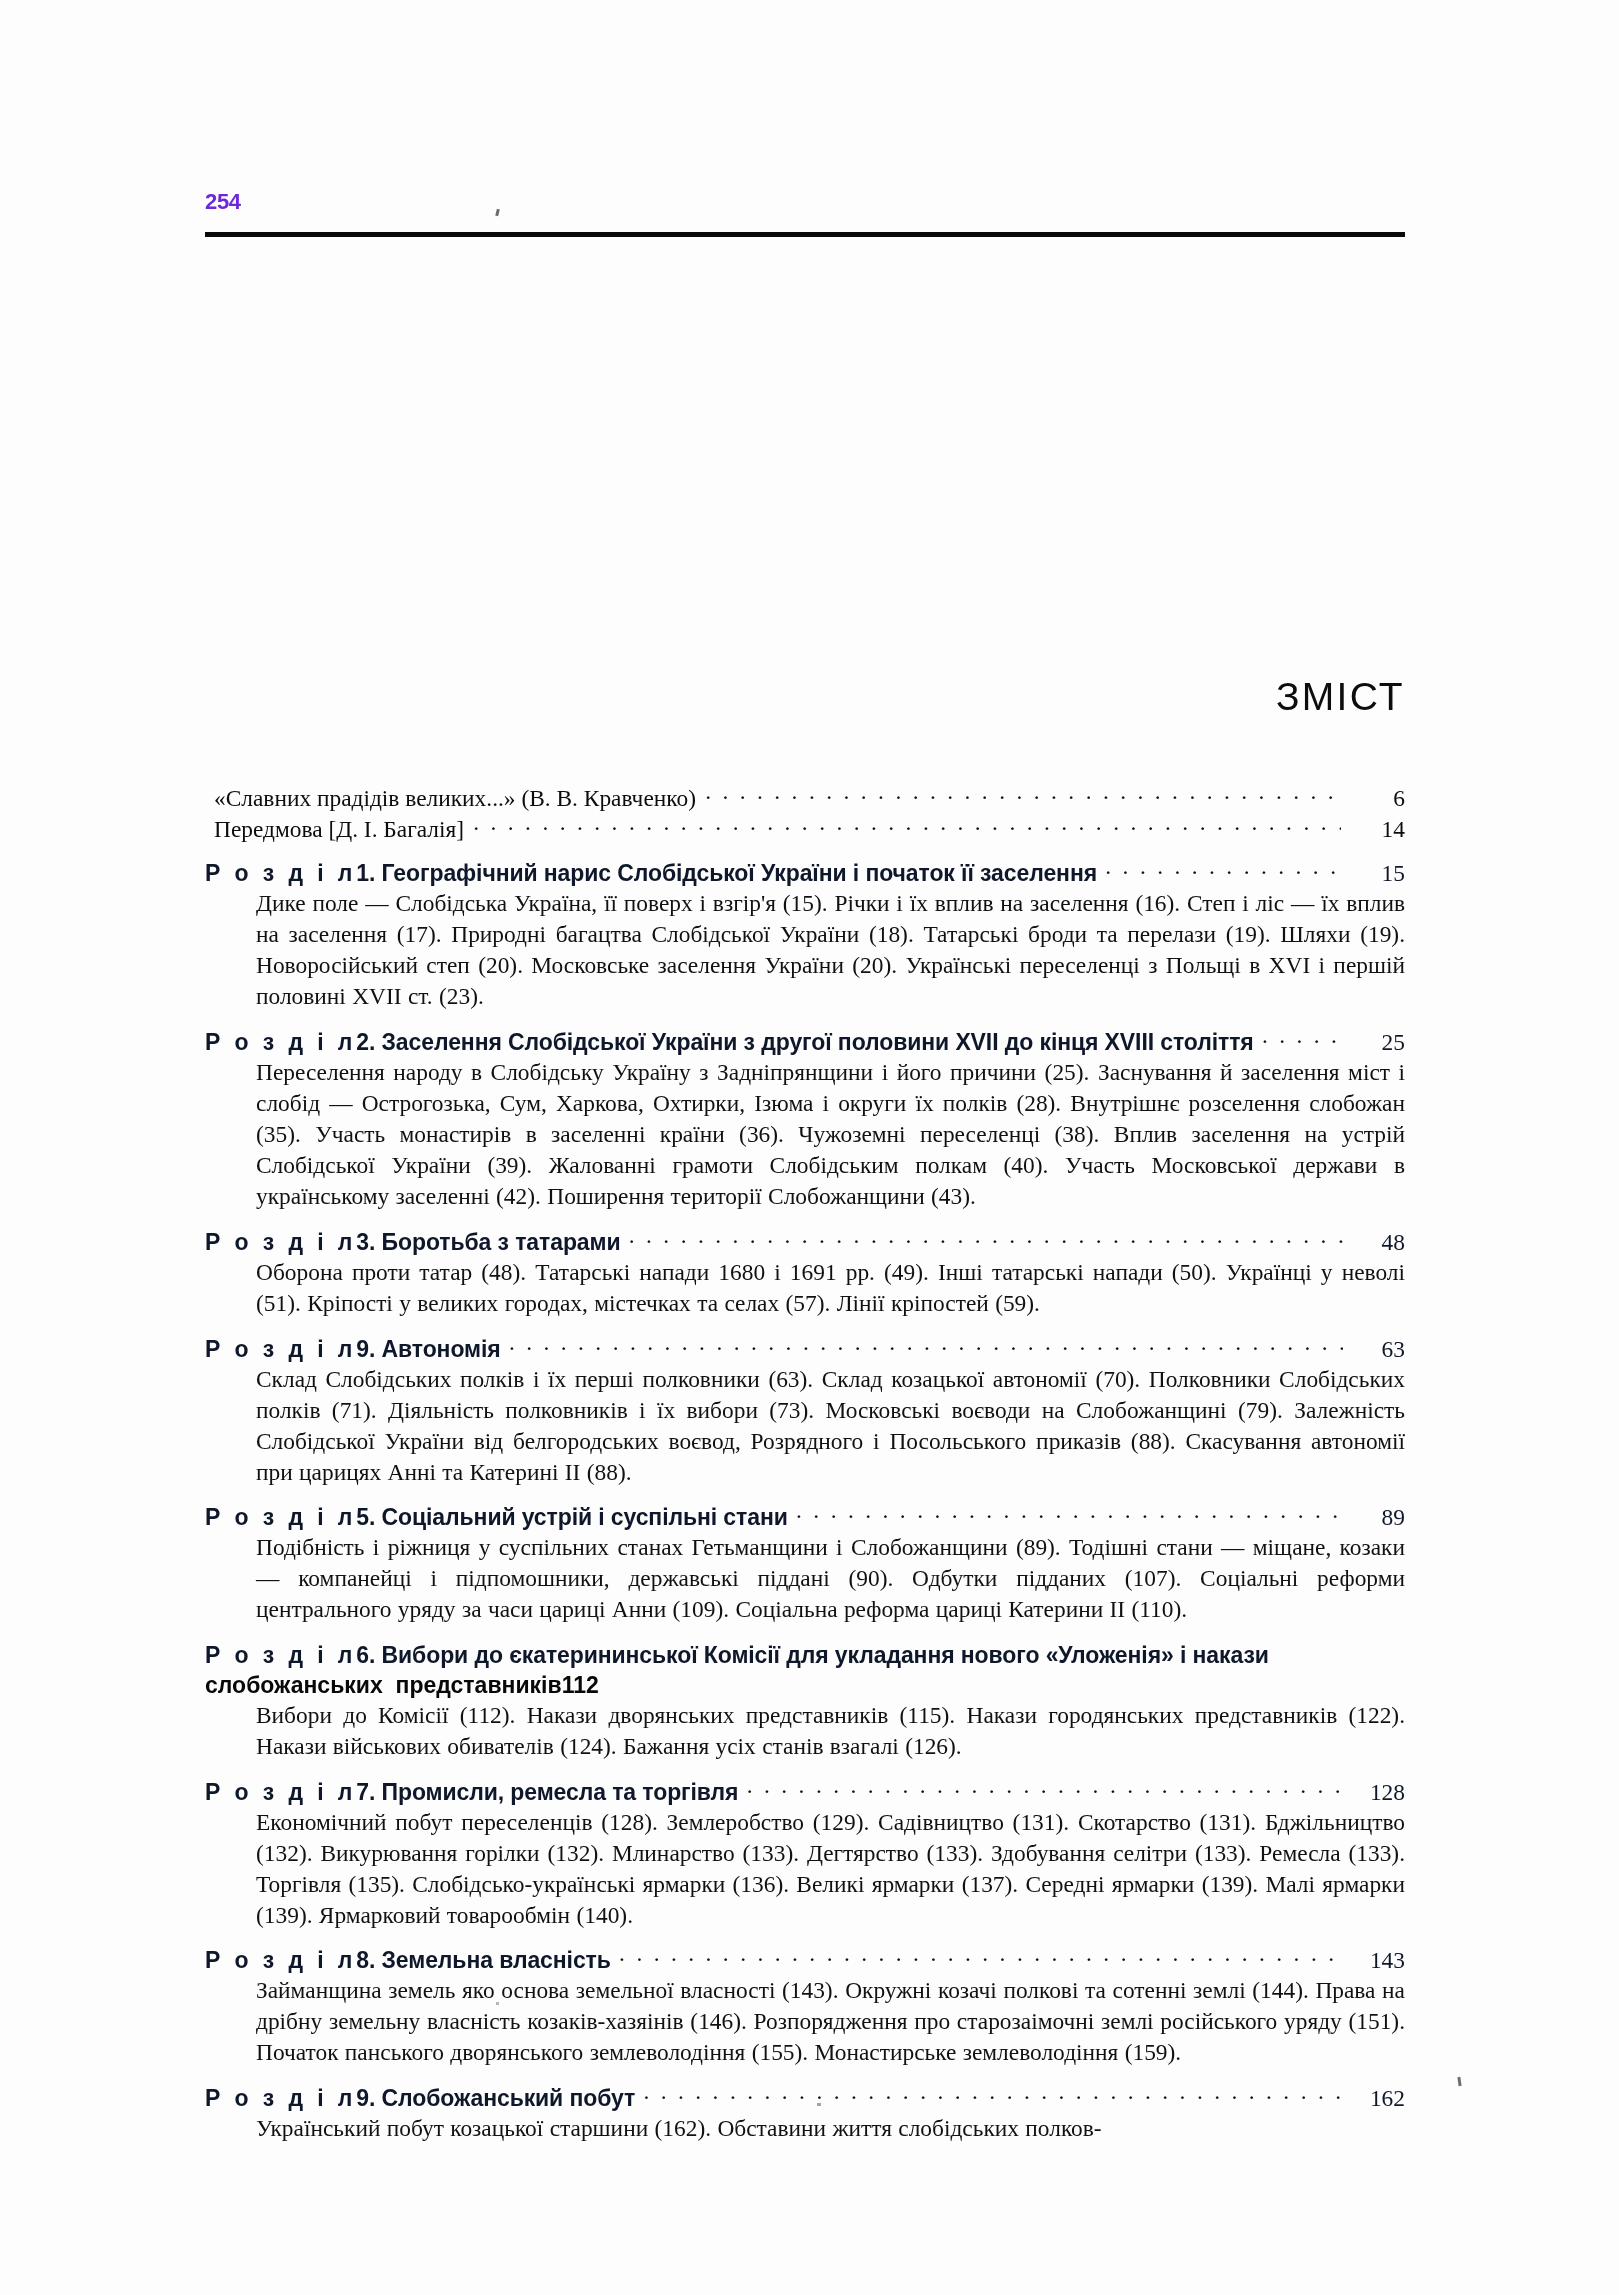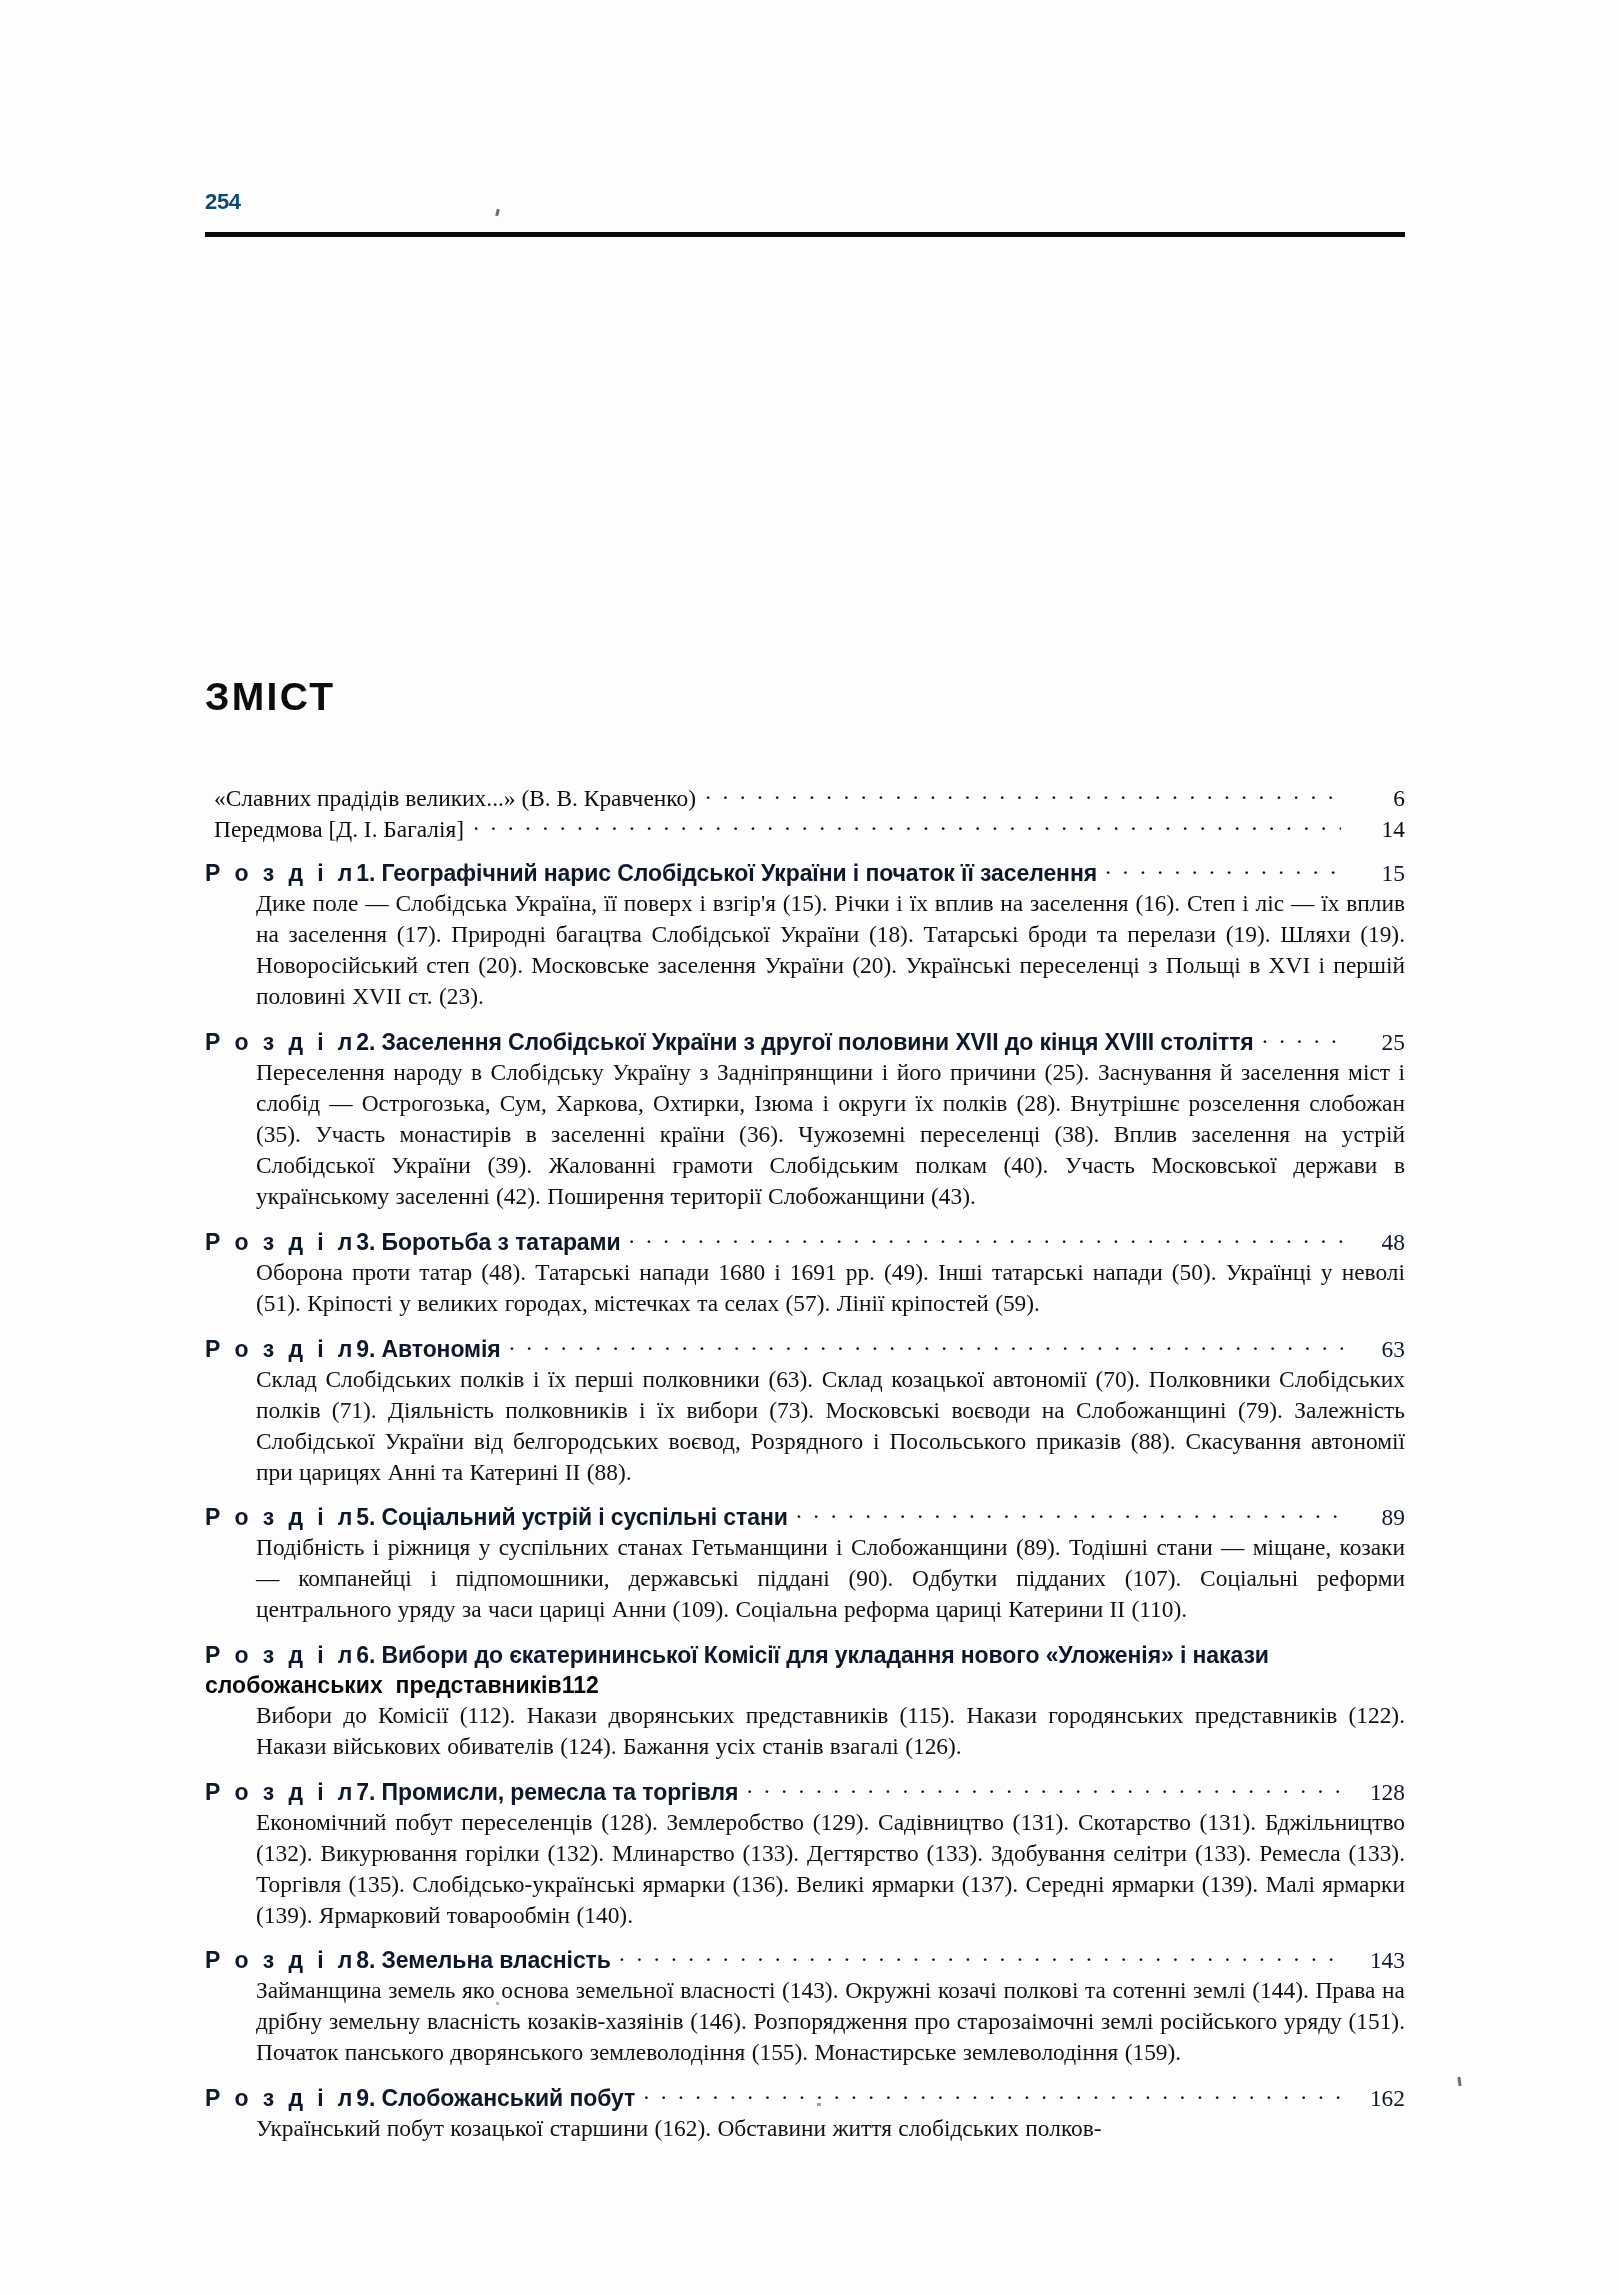--- a/index.html
+++ b/index.html
@@ -25,21 +25,21 @@
     left: 205px;
     top: 191px;
     width: 1200px;
   }
   .folio {
     font-family: "Liberation Sans", "DejaVu Sans", sans-serif;
     font-weight: 700;
     font-size: 22px;
     line-height: 1;
     letter-spacing: -0.3px;
-    color: #0c4a6e;
+    color: #6d28d9;
   }
   .head-rule {
     position: absolute;
     left: 205px;
     top: 232px;
     width: 1200px;
     height: 4.6px;
     background: #0a0a0a;
   }
   .head-speck {
@@ -52,23 +52,23 @@
     transform: rotate(14deg);
     opacity: .75;
   }
 
   
   .toc-title {
     position: absolute;
     left: 205px;
     top: 675px;
     width: 1200px;
-    text-align: left;
+    text-align: right;
     font-family: "Liberation Sans", "DejaVu Sans", sans-serif;
-    font-weight: 700;
+    font-weight: 400;
     font-size: 39px;
     letter-spacing: 2.3px;
     color: #0d0d0d;
   }
 
   
   .toc {
     position: absolute;
     left: 205px;
     top: 783px;

